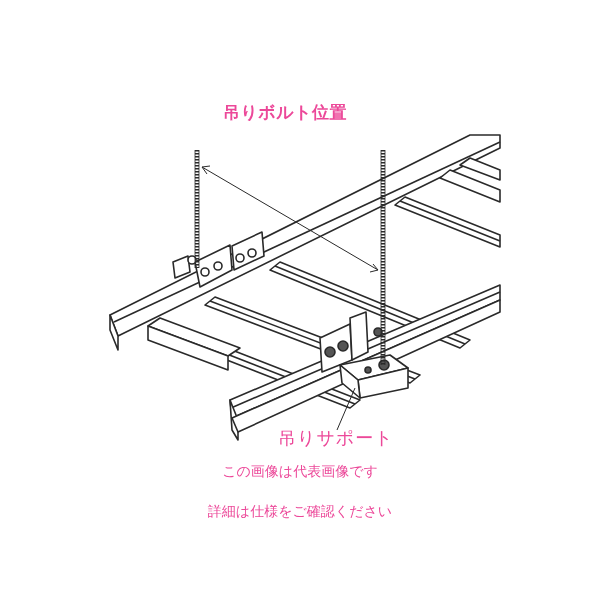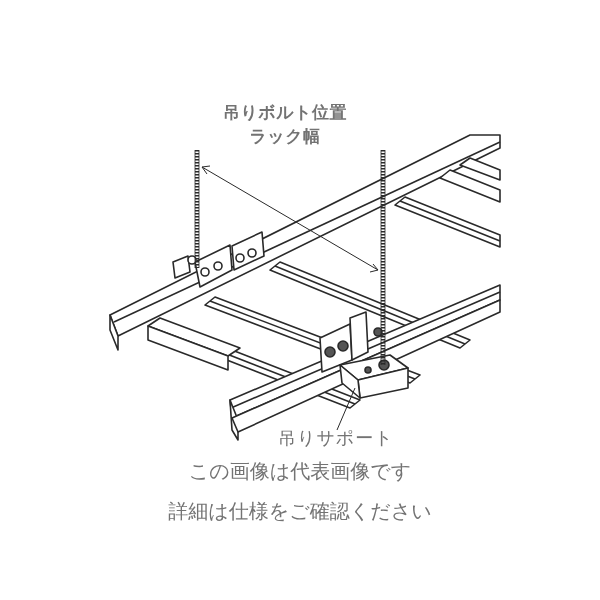--- a/index.html
+++ b/index.html
@@ -1,22 +1,22 @@
 <!DOCTYPE html>
 <html><head>
   <meta charset="utf-8">
   <style>
     html, body { margin:0; padding:0; background:#ffffff; }
     body { width:600px; height:600px; position:relative; overflow:hidden; font-family:"DejaVu Sans", sans-serif; color:#222; }
     #diagram { position:absolute; left:0; top:0; width:600px; height:600px; }
-    .lbl { position:absolute; font-family:"DejaVu Sans", sans-serif; color:#737373; white-space:nowrap; }
+    .lbl { position:absolute; font-family:"DejaVu Sans", sans-serif; color:#ec4899; white-space:nowrap; }
     .lbl-bolt { left:190px; top:100px; width:190px; text-align:center; font-size:17px; line-height:24px; font-weight:bold; }
     .lbl-bolt div { letter-spacing:0.5px; }
     .lbl-support { left:278px; top:426px; font-size:18px; font-weight:normal; letter-spacing:1px; }
-    .lbl-note { left:150px; width:300px; text-align:center; font-size:20px; line-height:22px; }
+    .lbl-note { left:150px; width:300px; text-align:center; font-size:14px; line-height:22px; }
     .lbl-note1 { top:460px; }
     .lbl-note2 { top:500px; }
   </style>
 </head>
 <body>
 
 <svg id="diagram" viewBox="0 0 600 600" xmlns="http://www.w3.org/2000/svg">
   <g fill="#fff" stroke="#2a2a2a" stroke-width="1.6" stroke-linejoin="round">
 
     <g>
@@ -98,19 +98,18 @@
     <line x1="202" y1="167" x2="378" y2="270"></line>
     <polyline points="210,166 202,167 207,174"></polyline>
     <polyline points="370,272 378,270 373,264"></polyline>
   </g>
 
   <line x1="337" y1="430" x2="355" y2="388" stroke="#2a2a2a" stroke-width="1"></line>
 </svg>
 
 <div class="lbl lbl-bolt">
   <div>吊りボルト位置</div>
-  <div>ラック幅</div>
 </div>
 
 <div class="lbl lbl-support">吊りサポート</div>
 
 <div class="lbl lbl-note lbl-note1">この画像は代表画像です</div>
 <div class="lbl lbl-note lbl-note2">詳細は仕様をご確認ください</div>
 
 </body></html>

